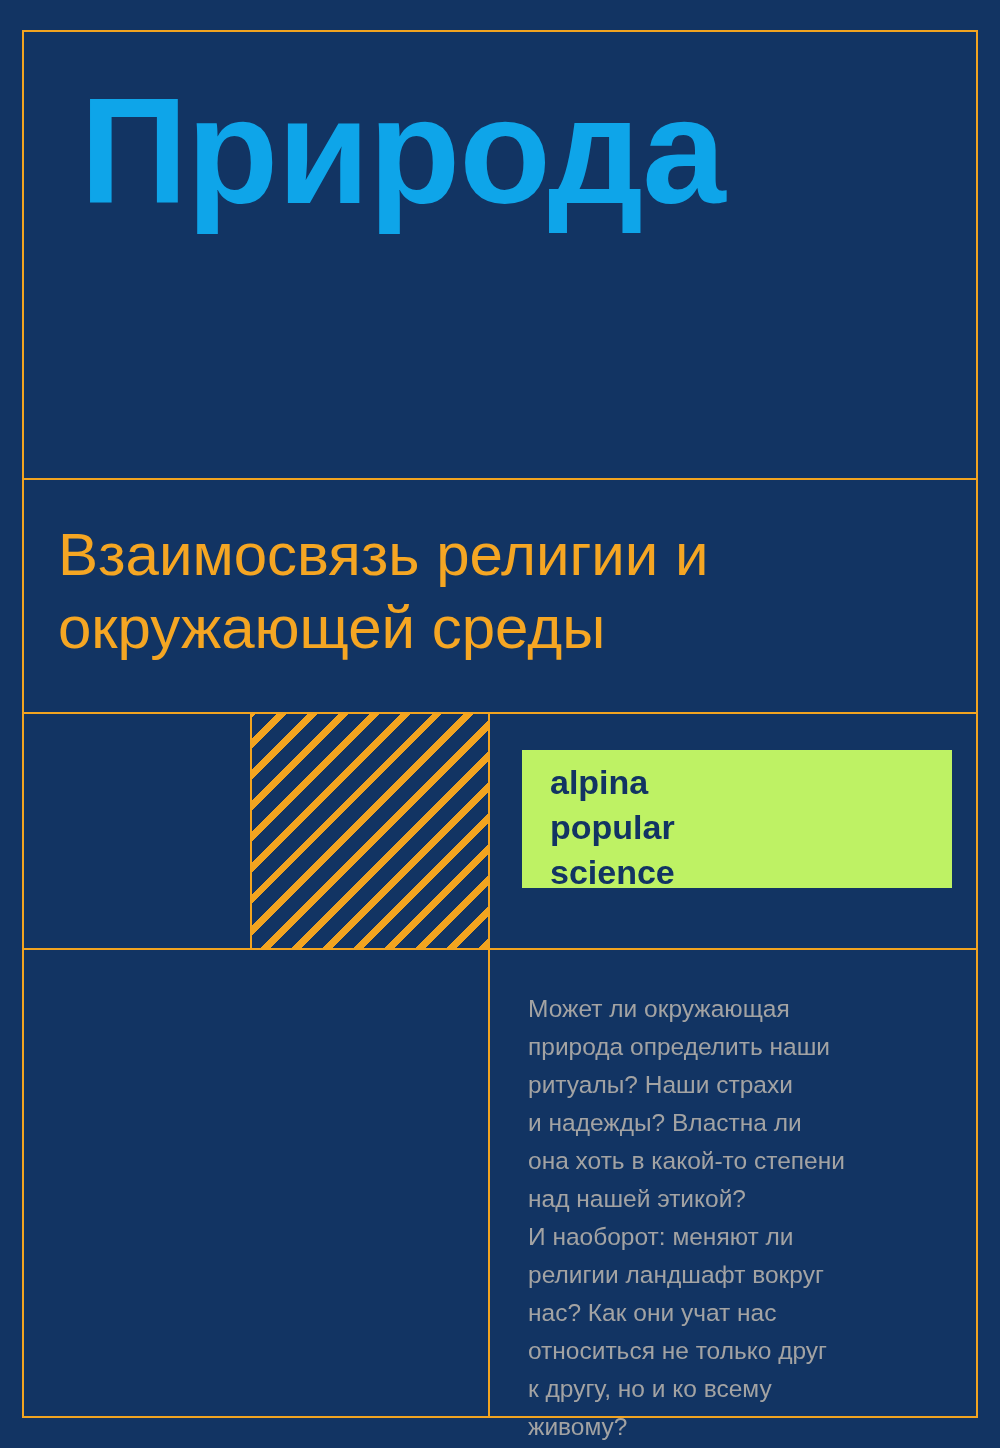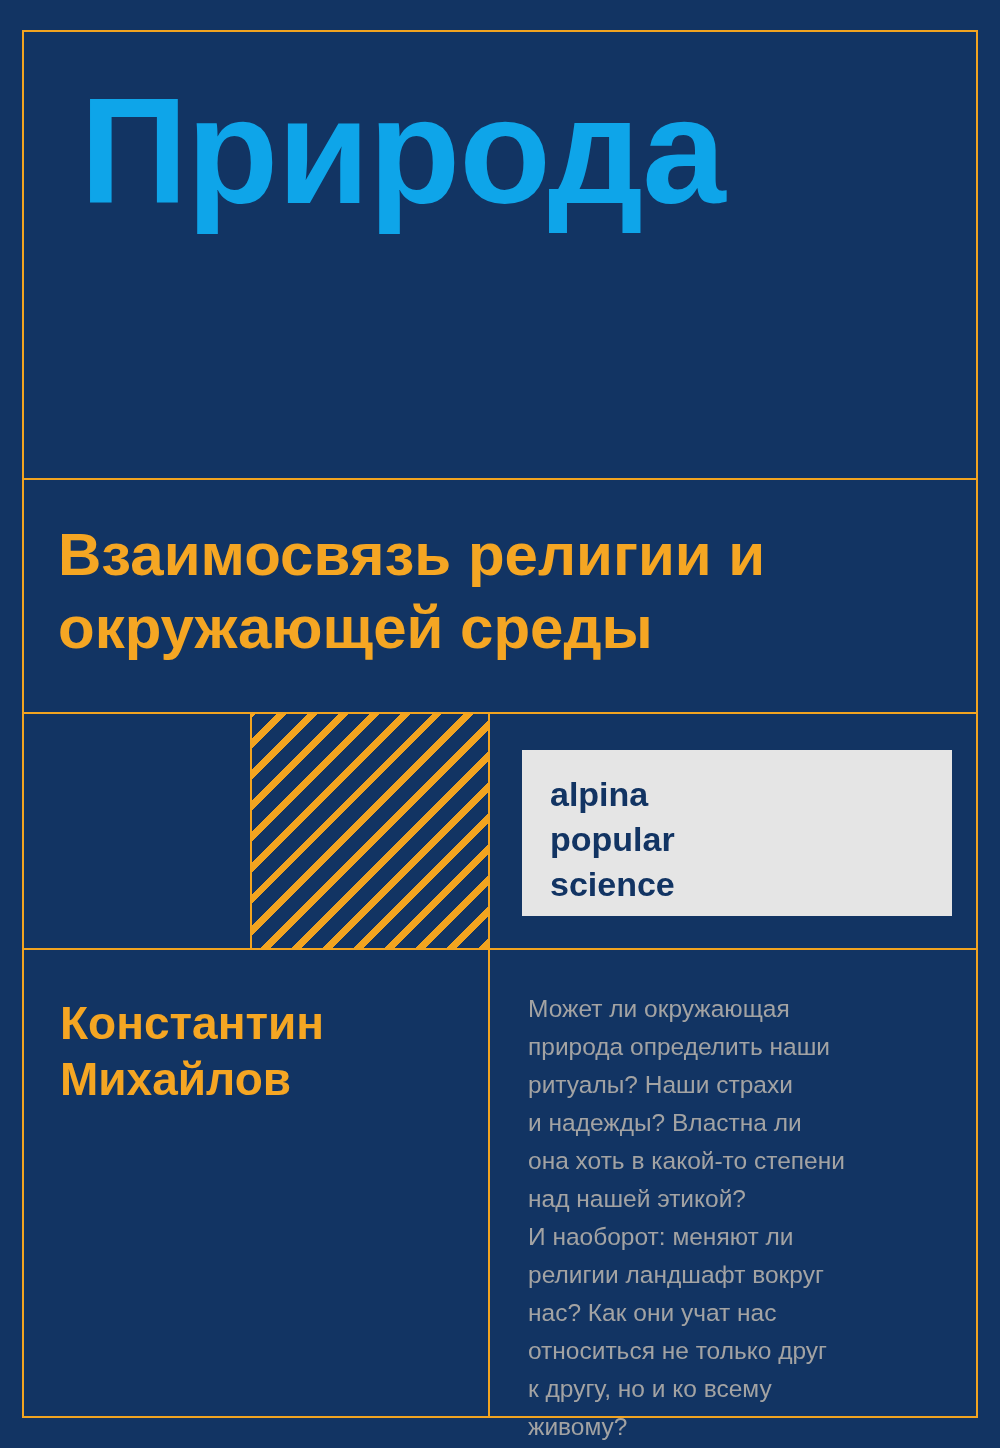--- a/index.html
+++ b/index.html
@@ -68,21 +68,21 @@
   .title .line2 { display: block; }
 
   
   .subtitle {
     position: absolute;
     left: 58px;
     top: 518px;
     width: 900px;
     color: #F5A623;
     font-size: 60px;
-    font-weight: bold;
+    font-weight: normal;
     line-height: 1.22;
   }
 
   
   .hatch {
     position: absolute;
     left: 252px;
     top: 714px;
     width: 236px;
     height: 234px;
@@ -95,24 +95,24 @@
         #123463 22px
       );
   }
 
   
   .imprint {
     position: absolute;
     left: 522px;
     top: 750px;
     width: 430px;
-    height: 166px;
-    background: #e5e5e5;
+    height: 138px;
+    background: #bef264;
     box-sizing: border-box;
-    padding: 22px 0 0 28px;
+    padding: 10px 0 0 28px;
   }
   .imprint-text {
     color: #123463;
     font-size: 34px;
     font-weight: bold;
     line-height: 1.32;
     white-space: pre-line;
   }
 
   
@@ -163,22 +163,20 @@
 и окружающей среды</div>
 
   <div class="hatch"></div>
 
   <div class="imprint">
     <div class="imprint-text">alpina
 popular
 science</div>
   </div>
 
-  <div class="author">Константин
-Михайлов</div>
 
   <div class="blurb">Может ли окружающая
 природа определить наши
 ритуалы? Наши страхи
 и надежды? Властна ли
 она хоть в какой-то степени
 над нашей этикой?
 И наоборот: меняют ли
 религии ландшафт вокруг
 нас? Как они учат нас

